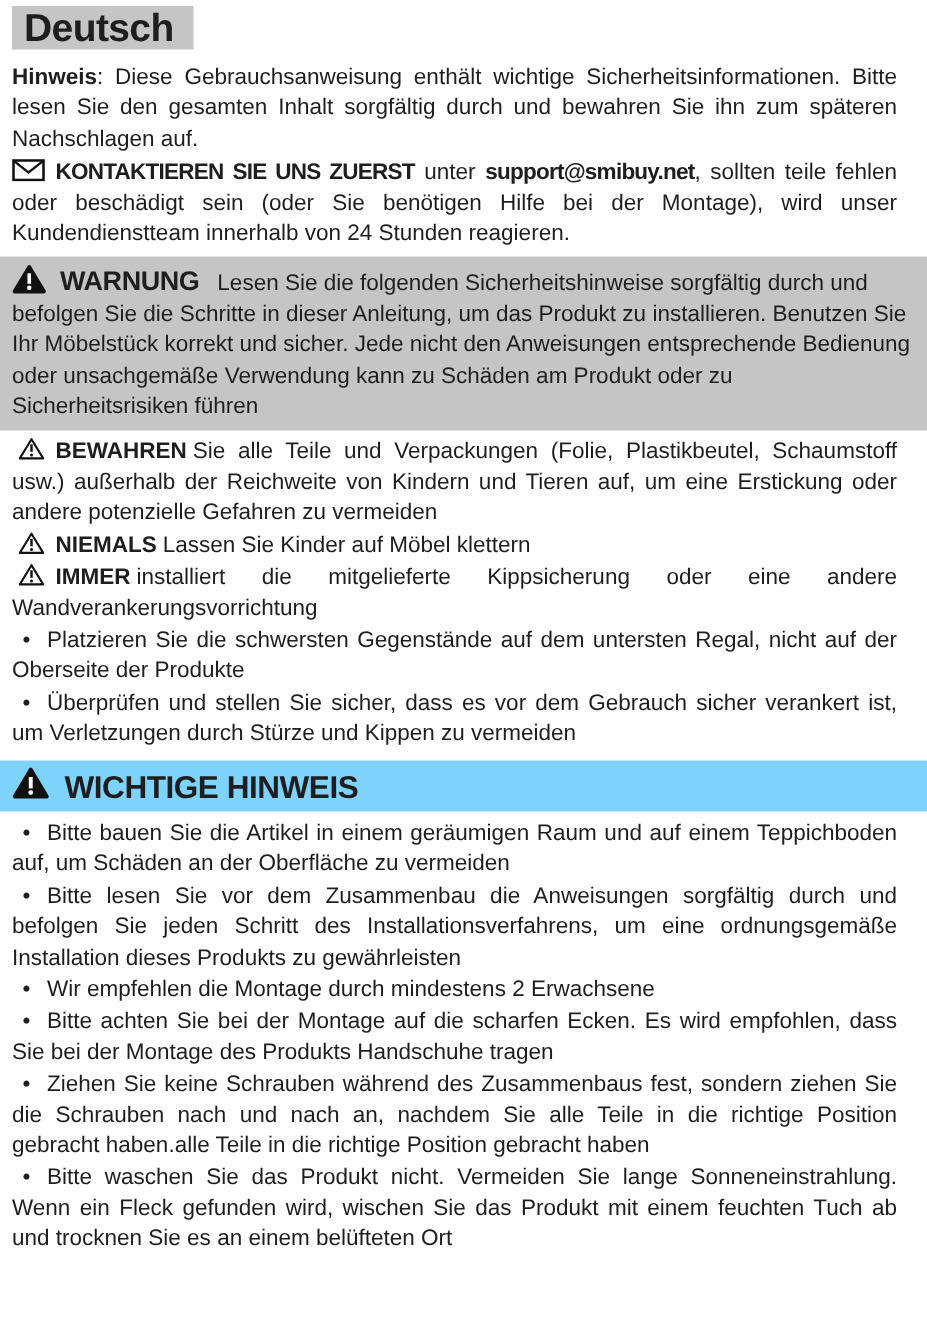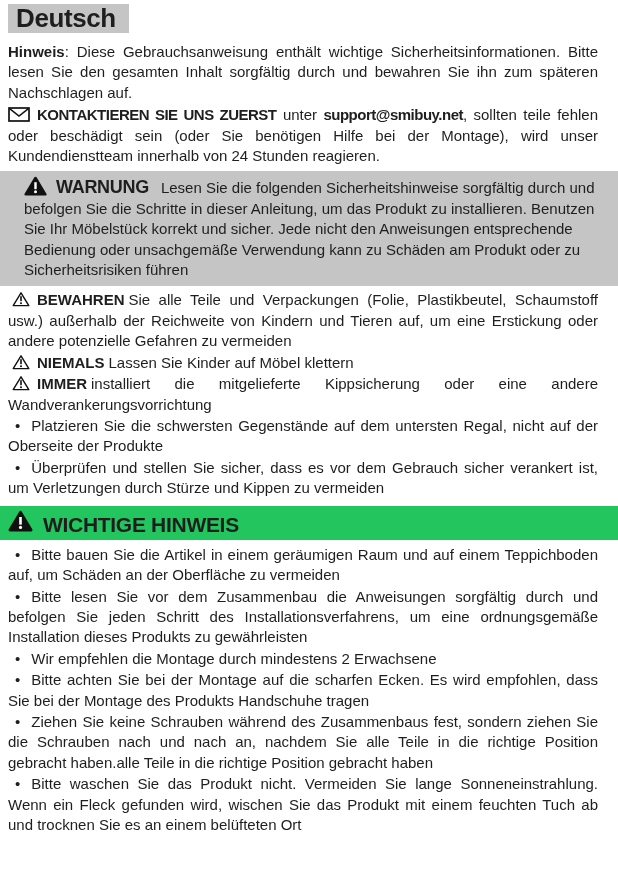--- a/index.html
+++ b/index.html
@@ -27,42 +27,42 @@
   p{margin:0 12px 2px 0;text-align:justify;}
   .b{font-weight:bold;}
   .cond{font-weight:bold;letter-spacing:-0.5px;}
 
   .icon{display:inline-block;vertical-align:-2px;margin-right:7px;}
   .icon svg{display:block;}
 
   .warn-block{
     background:#c5c5c5;
     margin:5px -8px 4px -8px;
-    padding:5px 8px 6px 24px;
+    padding:5px 8px 6px 8px;
   }
   .warn-block .warn-title{
     font-size:18px;font-weight:bold;letter-spacing:-0.3px;
     margin-right:12px;
   }
   .warn-block .icon{vertical-align:-3px;margin-right:9px;}
 
   .note{margin-bottom:1px;}
   .note .label{font-weight:bold;margin-right:4px;}
   .note .icon{margin-left:4px;vertical-align:-2px;}
 
   .bullet{margin-bottom:1px;}
   .bullet::before{
     content:"\2022";
     display:inline;
     margin-left:7px;
     margin-right:11px;
   }
 
   .section-bar{
-    background:#22c55e;
+    background:#7dd3fc;
     margin:7px -8px 5px -8px;
     padding:4px 8px 5px 8px;
   }
   .section-bar .title{
     font-size:21px;font-weight:bold;letter-spacing:-0.3px;
     vertical-align:middle;
   }
   .section-bar .icon{vertical-align:-3px;margin-right:10px;}
 </style>
 </head>

